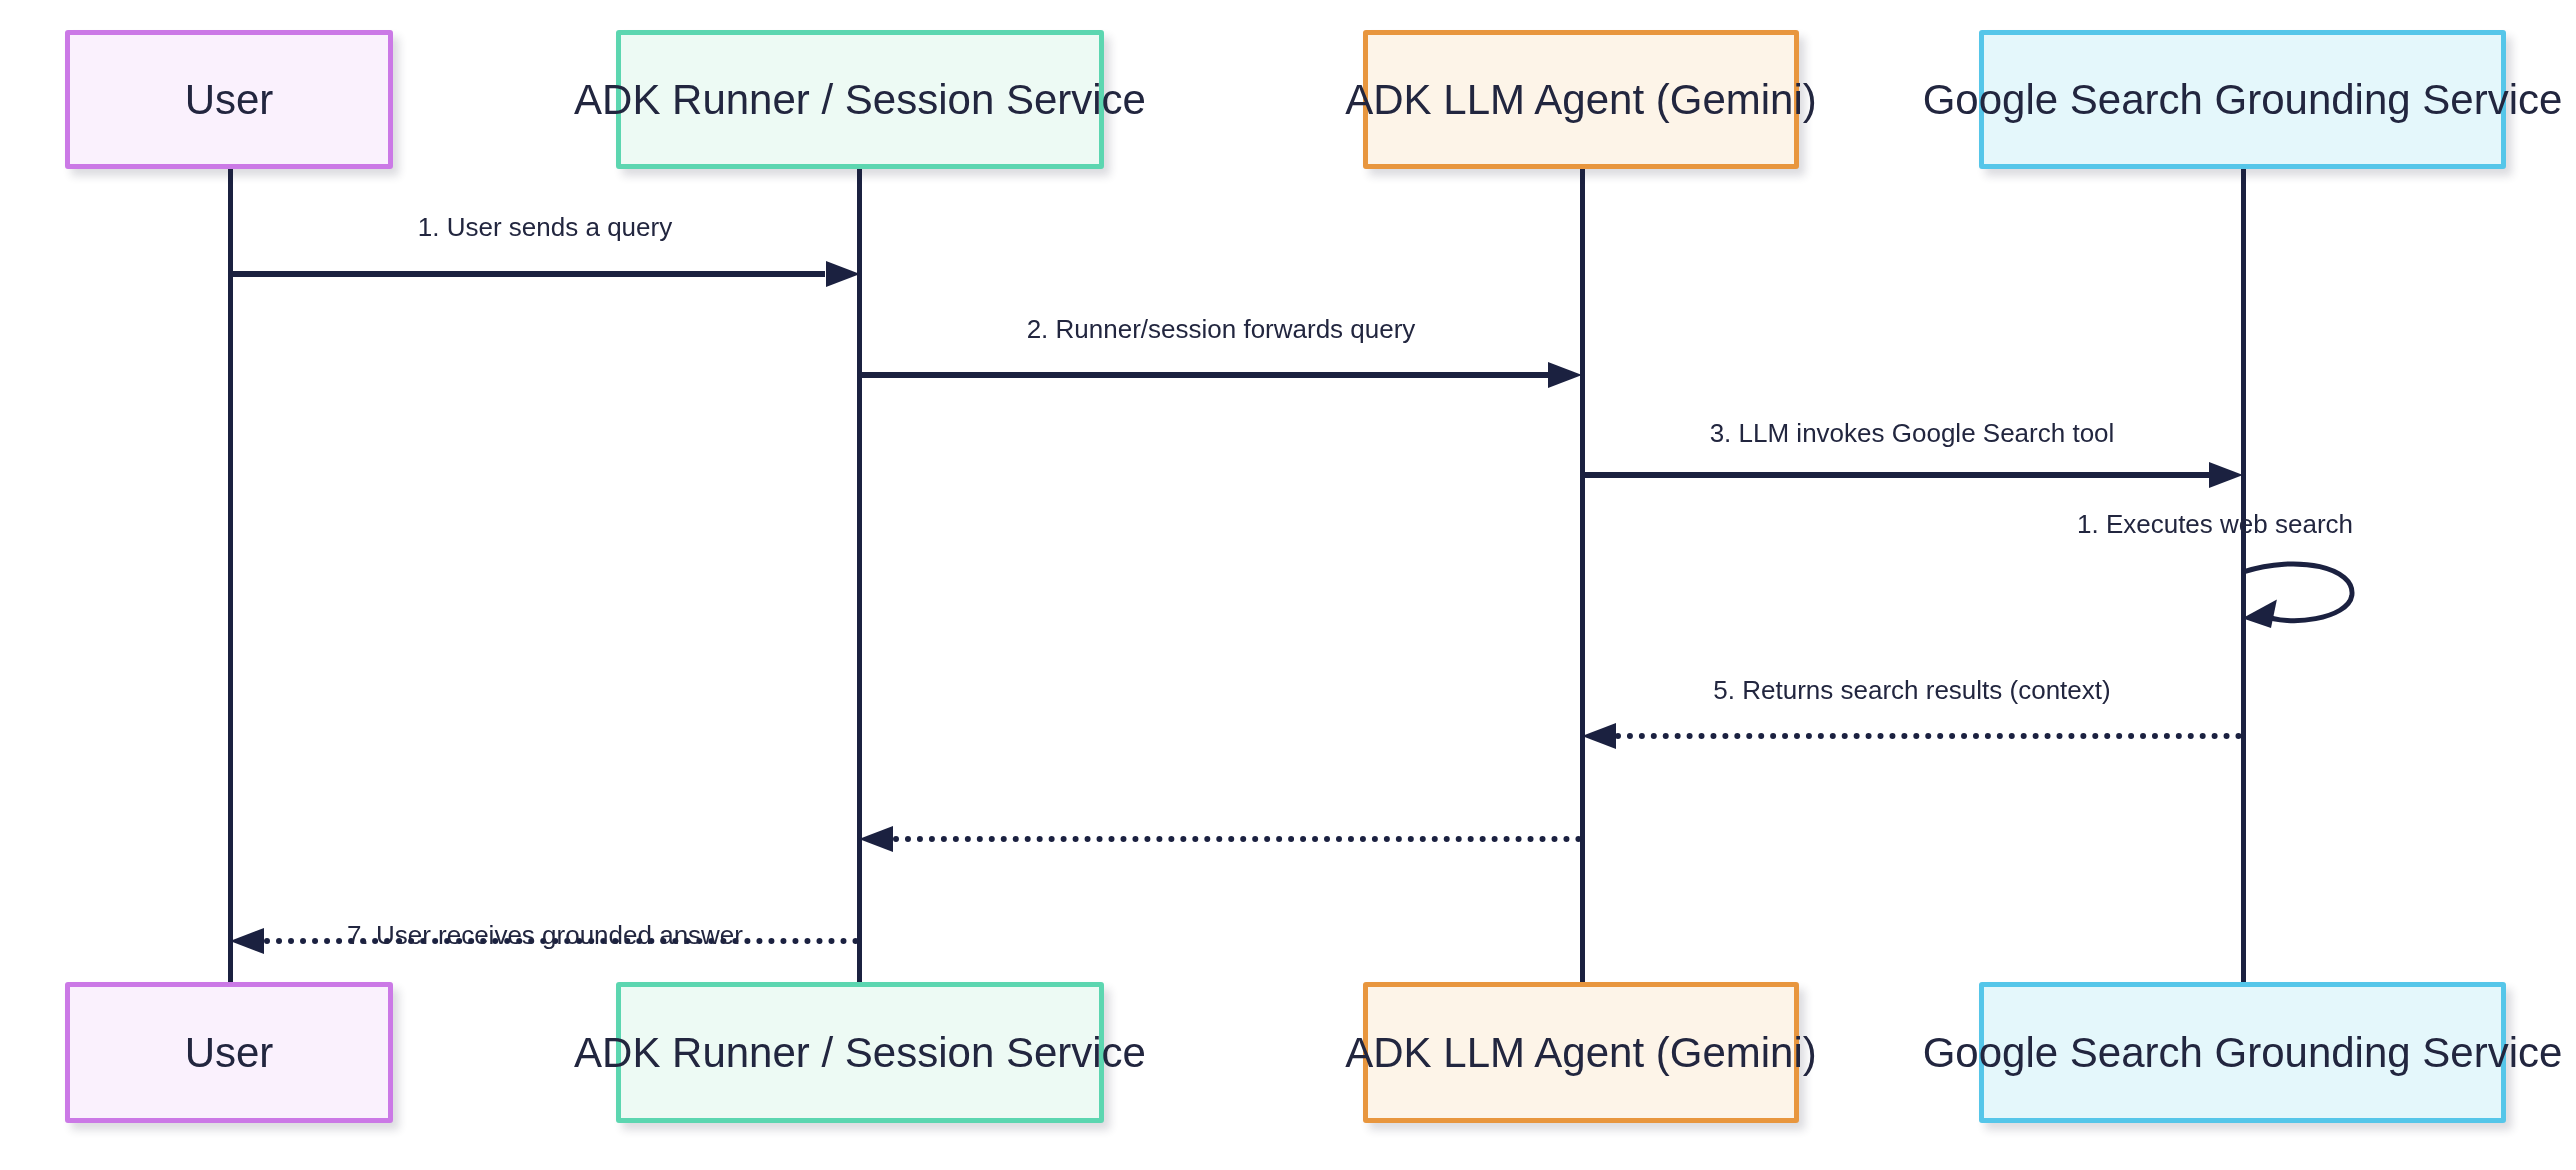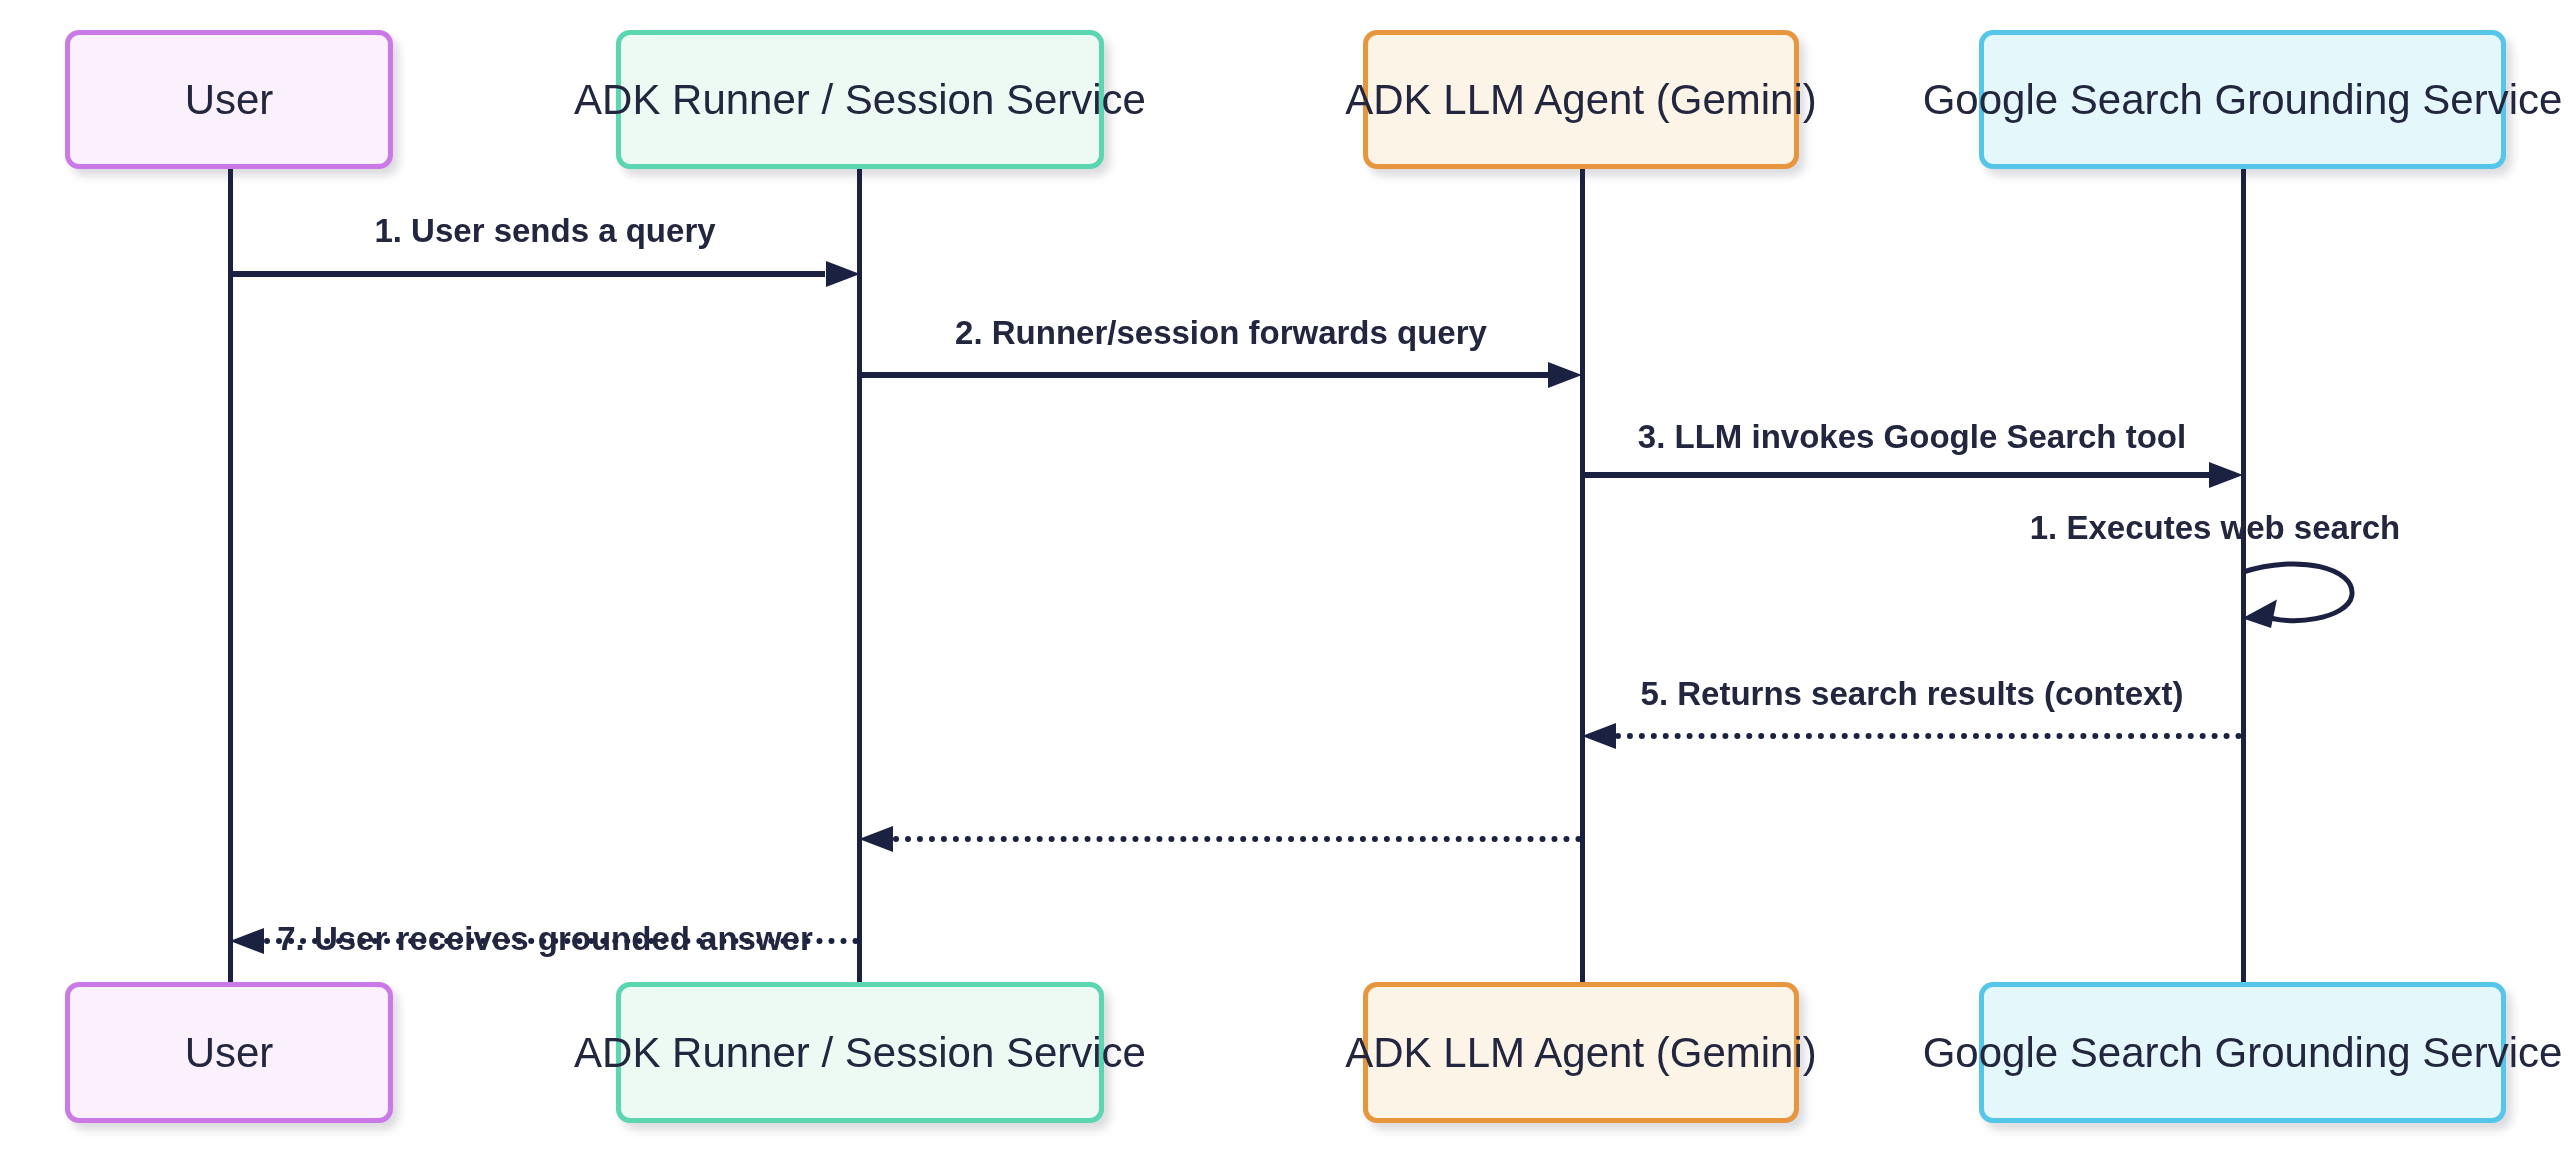--- a/index.html
+++ b/index.html
@@ -12,41 +12,40 @@
     width:2576px;height:1171px;
     background:#ffffff;
     font-family:"Liberation Sans", sans-serif;
     overflow:hidden;
   }
   .actor{
     position:absolute;
     box-sizing:border-box;
     height:139px;
     border:5px solid #999;
-    border-radius:14px;
+    border-radius:3px;
     background:#eee;
     display:flex;align-items:center;justify-content:center;
     font-size:42px;color:var(--text);
     box-shadow:6px 7px 9px rgba(40,40,60,0.16);
     white-space:nowrap;
     z-index:3;
   }
   .lifeline{
     position:absolute;
     width:5px;
     background:var(--line);
     z-index:1;
   }
   .msg-label{
     position:absolute;
     transform:translateX(-50%);
-    font-size:33px;color:var(--text);
+    font-size:26px;color:var(--text);
     white-space:nowrap;
     z-index:4;
-    font-weight:bold;
   }
   .msg-line{
     position:absolute;height:0;z-index:2;
   }
   .msg-line.solid{border-top:6px solid var(--line);}
   .msg-line.dotted{border-top:6px dotted var(--line);}
   .arrow-right{
     position:absolute;width:0;height:0;z-index:2;
     border-top:13px solid transparent;
     border-bottom:13px solid transparent;

